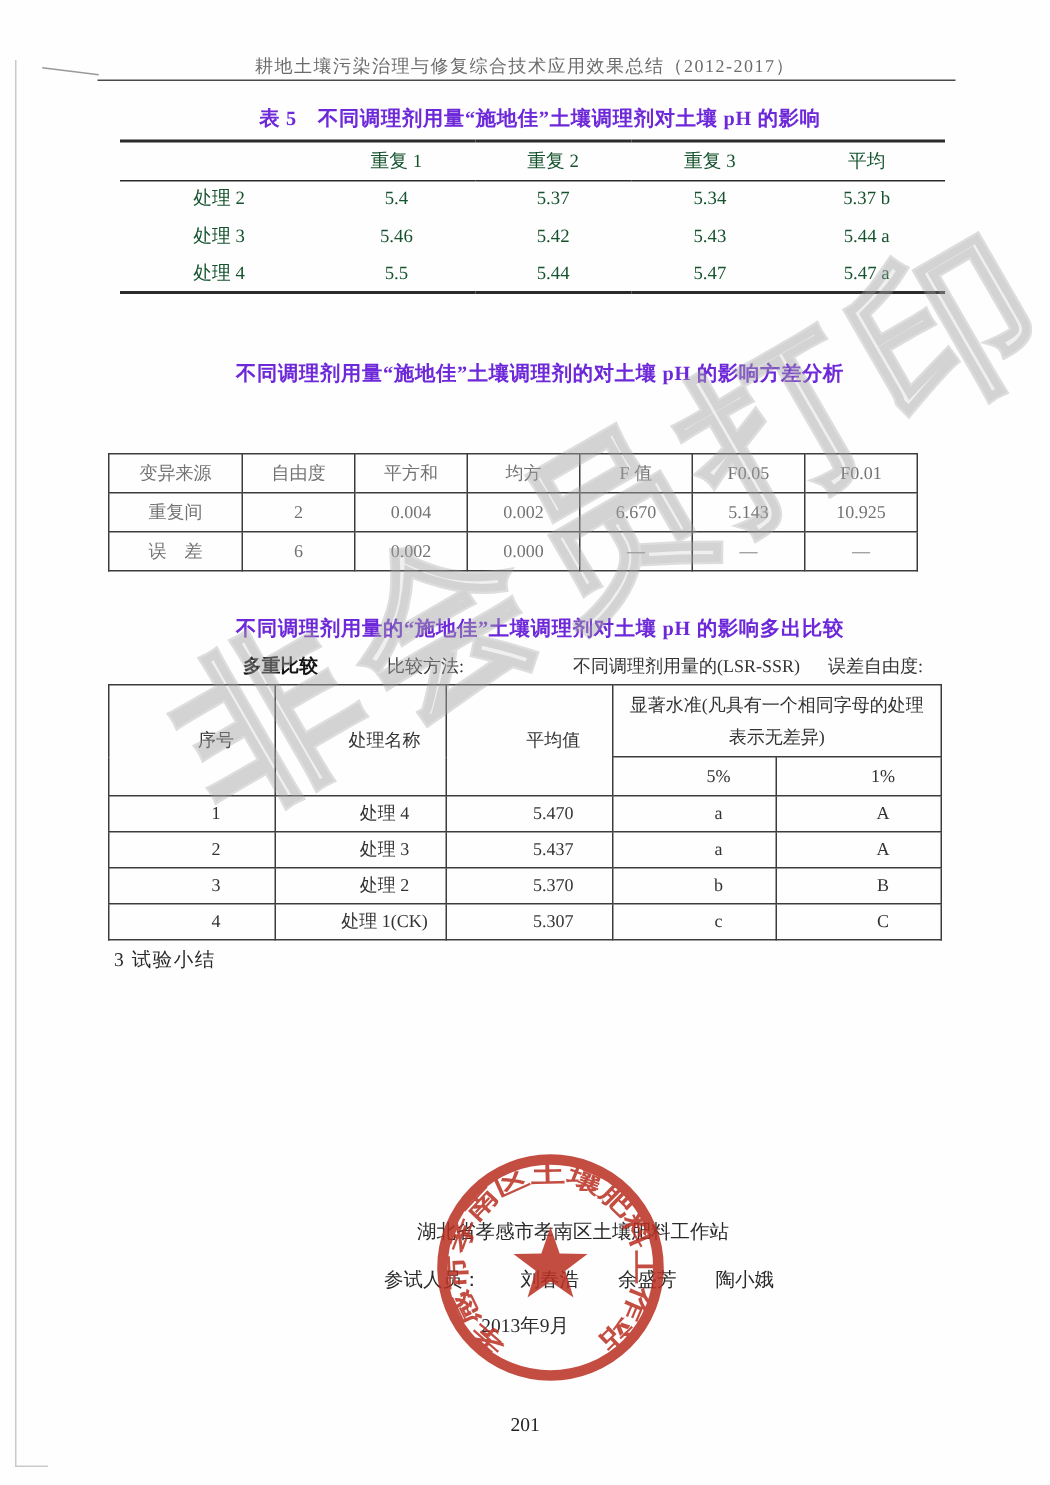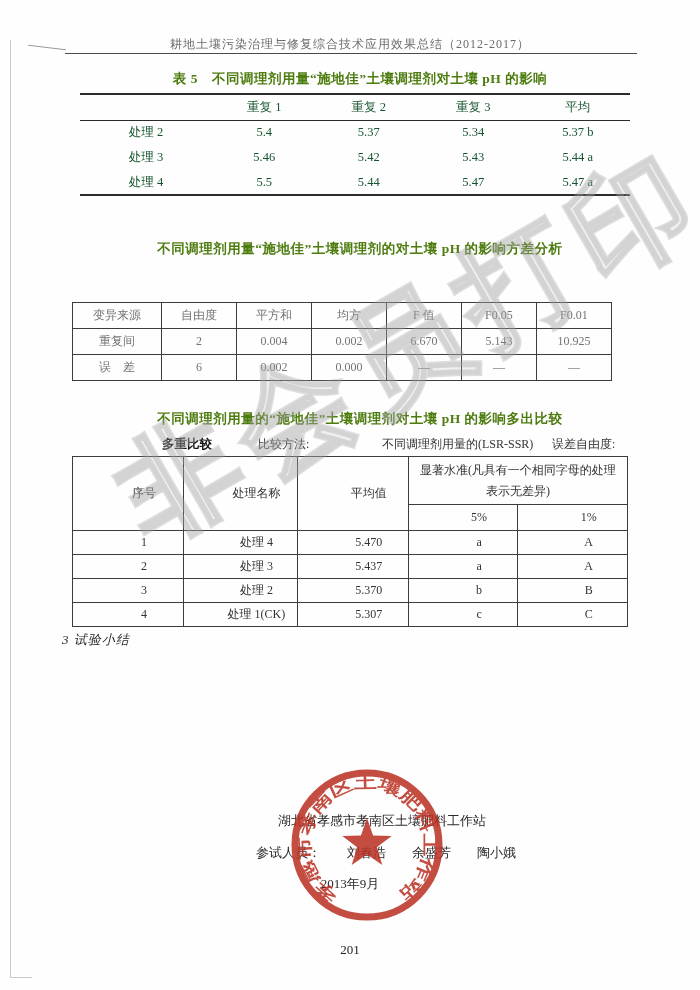--- a/index.html
+++ b/index.html
@@ -13,21 +13,21 @@
   .edge-left { position:absolute; left:10px; top:40px; width:1px; height:938px; background:#c9c9c9; }
   .edge-bottom { position:absolute; left:10px; top:977px; width:22px; height:1px; background:#c9c9c9; }
   .edge-corner { position:absolute; left:28px; top:47px; width:38px; height:1px; background:#999; transform:rotate(7deg); }
 
   
   .doc-header { position:absolute; top:36px; left:0; width:100%; text-align:center;
     font-size:12px; color:#6b6b6b; letter-spacing:1px; }
   .header-rule { position:absolute; top:53px; left:65px; width:572px; height:1px; background:#4a4a4a; }
 
   .tbl-title { position:absolute; left:0; width:100%; text-align:center;
-    font-weight:bold; font-size:13.5px; color:#4d7c0f; letter-spacing:0.5px;padding-left:20px; }
+    font-weight:bold; font-size:13.5px; color:#6d28d9; letter-spacing:0.5px;padding-left:20px; }
 
   table { border-collapse:collapse; table-layout:fixed; }
   td, th { text-align:center; vertical-align:middle; font-weight:normal; overflow:hidden; }
 
   
   .t5 { position:absolute; top:93px; left:80px; width:550px;
     border-top:2px solid #2b2b2b; border-bottom:2px solid #2b2b2b; font-size:12.5px; color:#14532d; }
   .t5 thead th { border-bottom:1px solid #2b2b2b; height:26px; }
   .t5 td { height:25px; }
   .t5 td:first-child, .t5 th:first-child { width:24%; }
@@ -48,21 +48,21 @@
   
   .comp { position:absolute; top:456px; left:72px; width:556px; font-size:12px; color:#333; }
   .comp th, .comp td { border:1px solid #3c3c3c;padding-left:32px; }
   .comp .h1 { height:48px; line-height:1.7; padding:0 8px; }
   .comp .h2 td { height:26px; }
   .comp tbody td { height:24px; }
   .c-no { width:20%; } .c-name { width:20.5%; } .c-mean { width:20%;margin-top:28px; }
   .c-p5 { width:20.3%; } .c-p1 { width:19.2%; }
 
   
-  .summary-heading { position:absolute; top:631px; left:62px; font-size:13px; color:#2a2a2a; letter-spacing:1px;font-style:italic; }
+  .summary-heading { position:absolute; top:631px; left:76px; font-size:13px; color:#2a2a2a; letter-spacing:1px; }
   .summary-para { position:absolute; top:653px; left:62px; width:578px;
     font-size:13.5px; line-height:27px; text-align:justify; text-indent:2em; color:#2a2a2a; letter-spacing:0.3px; }
 
   
   .sig-line { position:absolute; left:0; width:100%; text-align:center; font-size:13px; color:#2a2a2a; }
   .sig-org { top:812px;margin-left:32px; }
   .sig-people { top:844px;margin-left:36px; }
   .sig-date { top:875px; }
 
   

